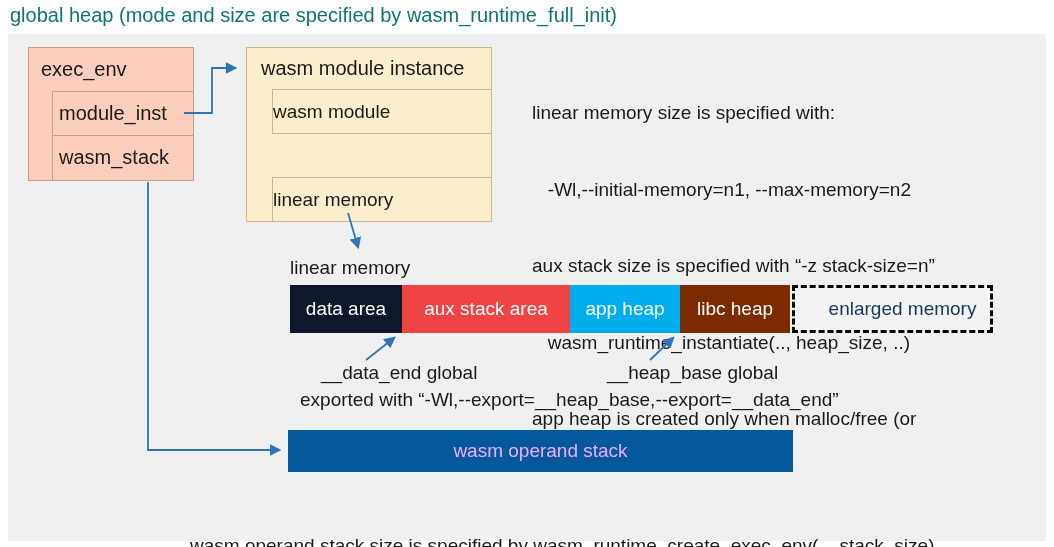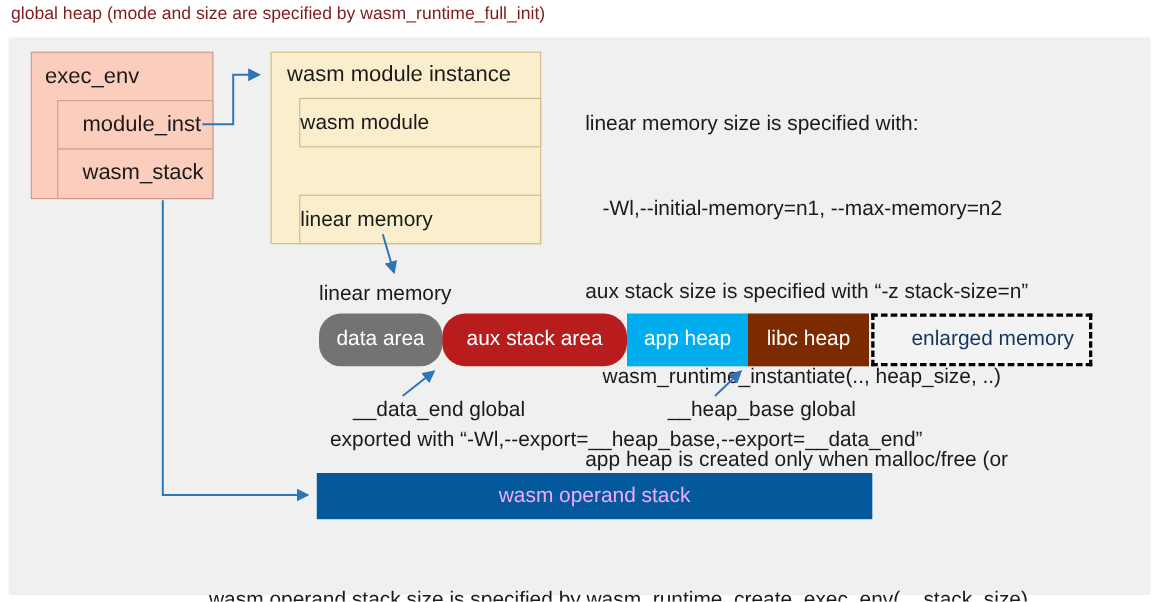--- a/index.html
+++ b/index.html
@@ -1,28 +1,28 @@
 <!DOCTYPE html>
 <html><head>
 <meta charset="utf-8">
 <style>
   * { margin:0; padding:0; box-sizing:border-box; }
   html,body { background:#ffffff; }
   body { font-family:"Liberation Sans", sans-serif; color:#1a1a1a; }
   #stage { position:relative; width:1054px; height:547px; background:#ffffff; overflow:hidden; }
   .abs { position:absolute; }
 
-  #title { left:10px; top:4px; font-size:16px; color:#7f1d1d; white-space:nowrap; }
+  #title { left:10px; top:4px; font-size:20px; color:#0f766e; white-space:nowrap; }
   #panel { left:8px; top:34px; width:1038px; height:507px; background:#F0F0F0; }
 
   
   #exec-box  { left:28px; top:47px; width:166px; height:134px; background:#FACDBC; border:1px solid #CE9B8B; }
   #exec-title{ left:41px; top:47px; height:45px; line-height:45px; font-size:20px; white-space:nowrap; }
   .exec-row  { left:52px; width:142px; height:45px; background:#FACDBC; border:1px solid #CE9B8B;
-               line-height:43px; padding-left:22px; font-size:20px; white-space:nowrap; }
+               line-height:43px; padding-left:6px; font-size:20px; white-space:nowrap; }
   #exec-row-0{ top:91px; }
   #exec-row-1{ top:135px; height:46px; }
 
   
   #mod-box   { left:246px; top:47px; width:246px; height:175px; background:#FBEECD; border:1px solid #CFB98A; }
   #mod-title { left:261px; top:47px; height:43px; line-height:43px; font-size:20px; white-space:nowrap; }
   .mod-row   { left:272px; width:220px; height:45px; background:#FBEECD; border:1px solid #CFB98A;
                line-height:43px; font-size:19px; white-space:nowrap; }
   #mod-row-0 { top:89px; }
   #mod-row-1 { top:133px; }
@@ -77,22 +77,22 @@
     <div class="note-line">linear memory size is specified with:</div>
     <div class="note-line">   -Wl,--initial-memory=n1, --max-memory=n2</div>
     <div class="note-line">aux stack size is specified with “-z stack-size=n”</div>
     <div class="note-line">   wasm_runtime_instantiate(.., heap_size, ..)</div>
     <div class="note-line">app heap is created only when malloc/free (or</div>
     
   </div>
 
   <div class="abs" id="lm-label">linear memory</div>
   <div class="abs" id="lm-bar">
-    <div class="seg seg-0" style="background: #737373; border-radius: 20px;">data area</div>
-    <div class="seg seg-1" style="background: #b91c1c; border-radius: 21px;">aux stack area</div>
+    <div class="seg seg-0" style="background: #0f172a;">data area</div>
+    <div class="seg seg-1" style="background: #ef4444;">aux stack area</div>
     <div class="seg seg-2" style="background: rgb(0, 174, 239);">app heap</div>
     <div class="seg seg-3" style="background: rgb(124, 42, 0);">libc heap</div>
   </div>
   <div class="abs" id="enlarged">enlarged memory</div>
 
   <div class="abs" id="data-end-label">__data_end global</div>
   <div class="abs" id="heap-base-label">__heap_base global</div>
   <div class="abs" id="exported-note">exported with “-Wl,--export=__heap_base,--export=__data_end”</div>
 
   <div class="abs" id="op-bar">wasm operand stack</div>

